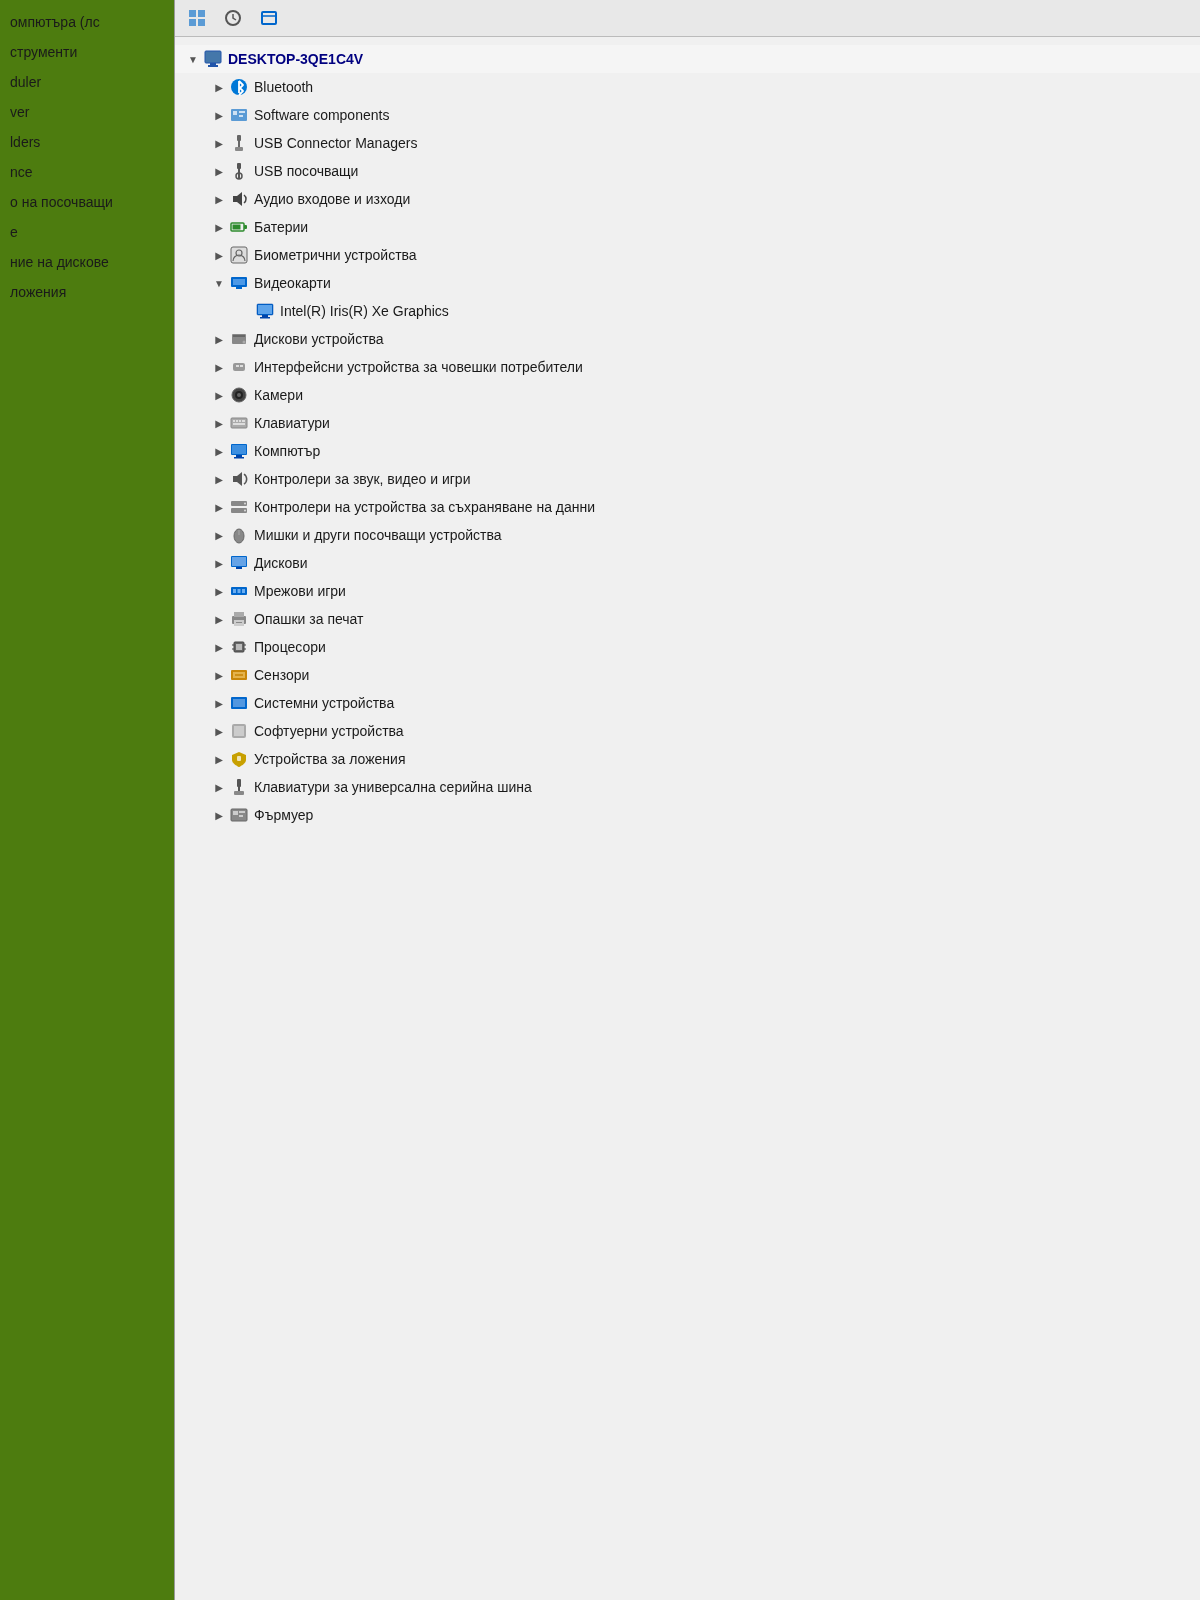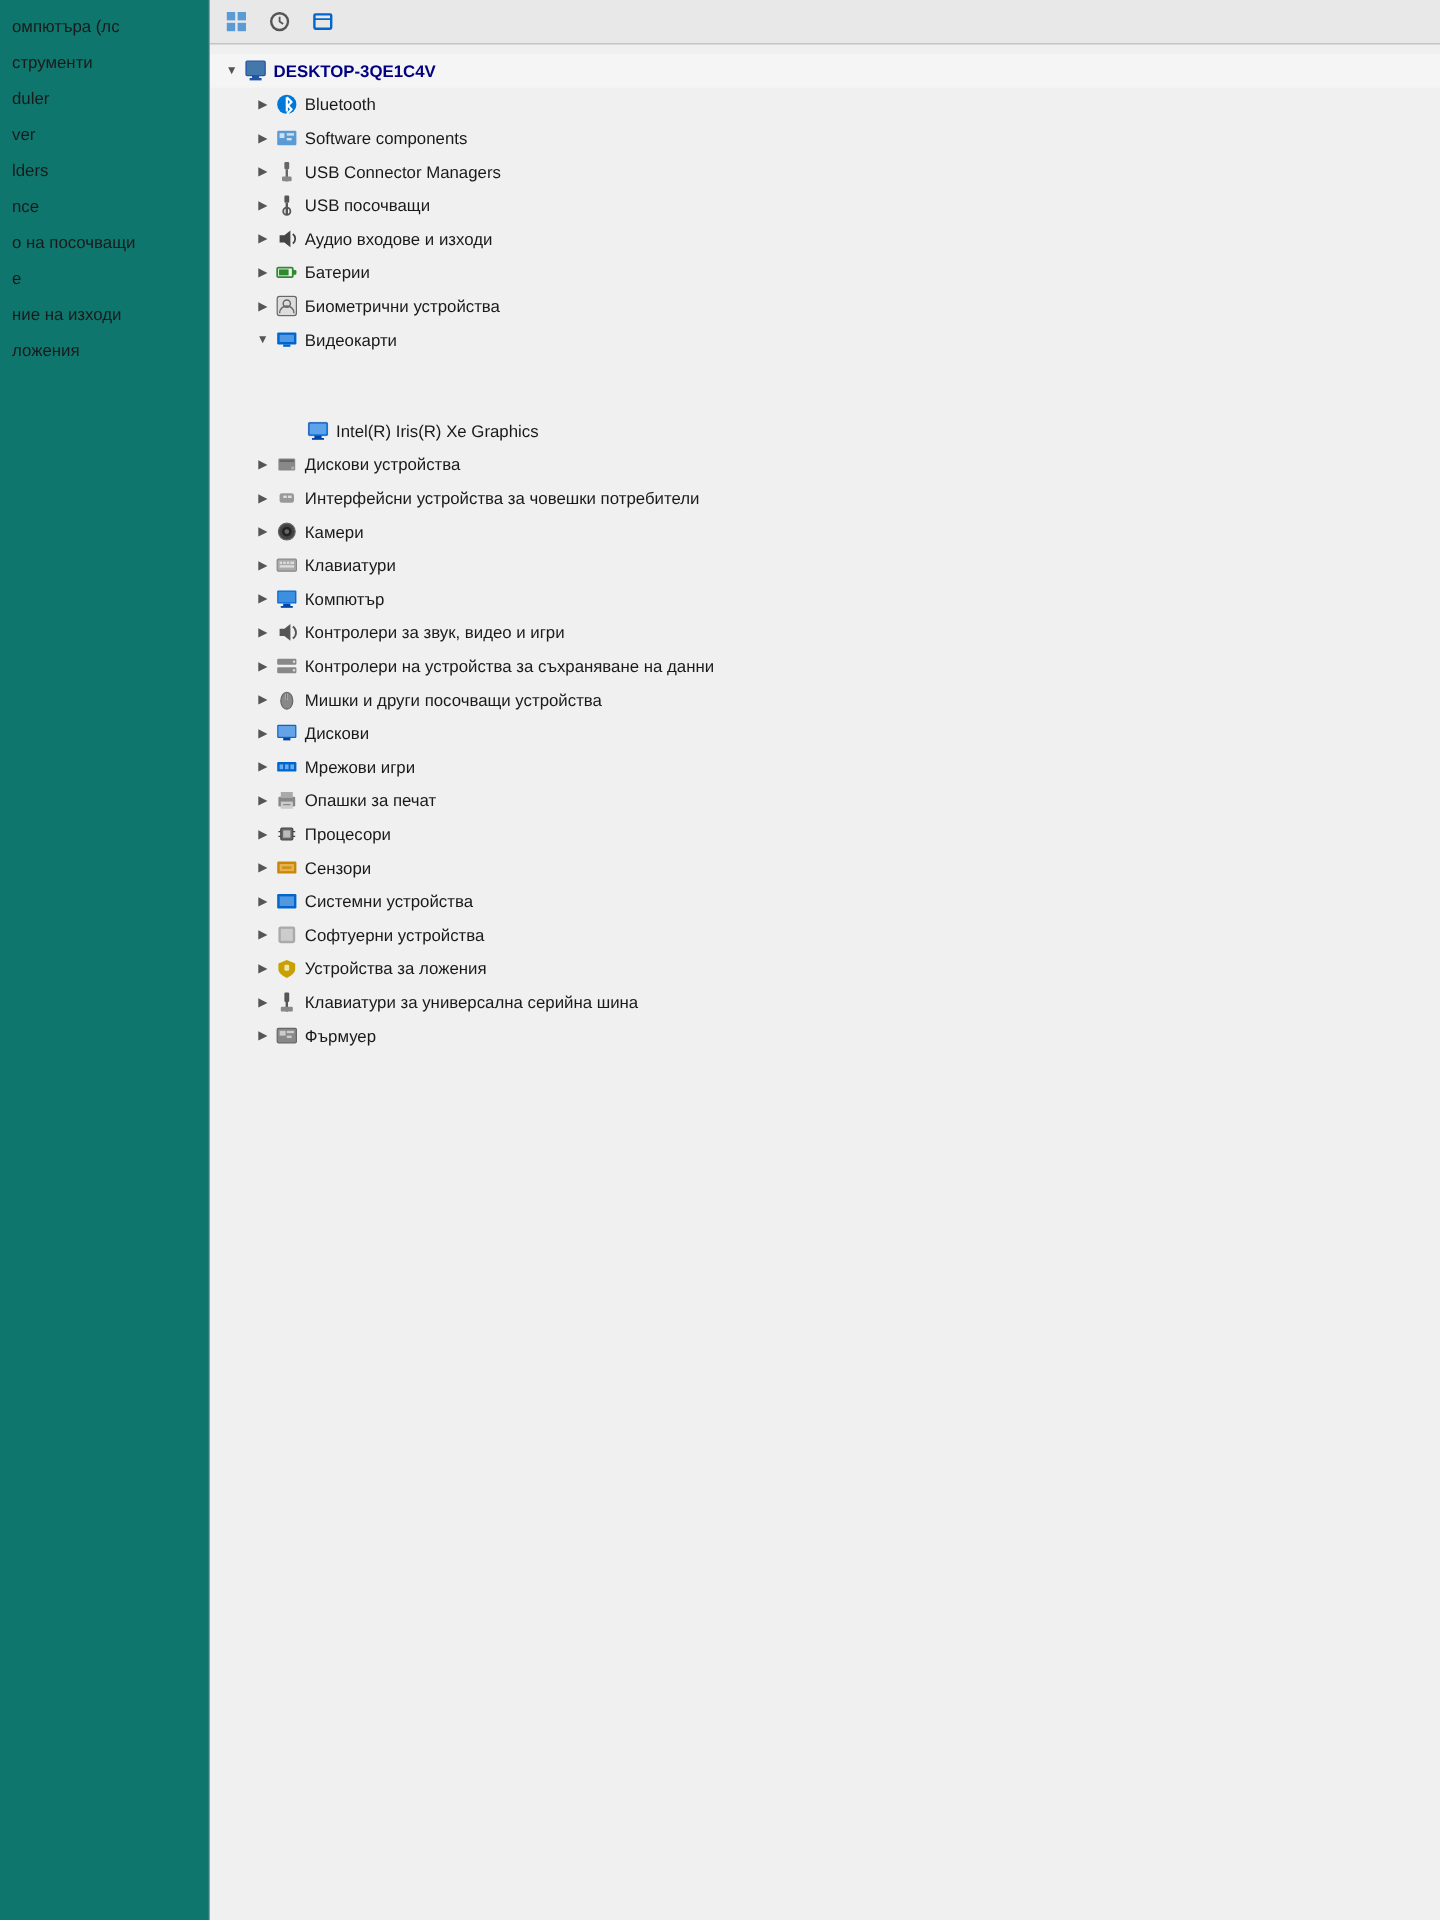--- a/index.html
+++ b/index.html
@@ -9,21 +9,21 @@
       height: 1600px;
       background: #c0c0c0;
       font-family: 'Segoe UI', Tahoma, Geneva, Verdana, sans-serif;
       font-size: 15px;
       overflow: hidden;
       display: flex;
     }
 
     .sidebar {
       width: 175px;
-      background: #0f766e;
+      background: #4d7c0f;
       border-right: 1px solid #999;
       padding: 8px 0;
       display: flex;
       flex-direction: column;
       gap: 2px;
     }
 
     .sidebar-item {
       padding: 6px 10px;
       color: #1a1a1a;
@@ -124,21 +124,21 @@
 
 <div class="sidebar">
   <div class="sidebar-item">омпютъра (лс</div>
   <div class="sidebar-item">струменти</div>
   <div class="sidebar-item">duler</div>
   <div class="sidebar-item">ver</div>
   <div class="sidebar-item">lders</div>
   <div class="sidebar-item">nce</div>
   <div class="sidebar-item">о на посочващи</div>
   <div class="sidebar-item">e</div>
-  <div class="sidebar-item">ние на изходи</div>
+  <div class="sidebar-item">ние на дискове</div>
   <div class="sidebar-item">ложения</div>
 </div>
 
 <div class="main-content">
 
   <div class="toolbar">
     <div class="toolbar-icon">
       <svg width="20" height="20" viewBox="0 0 20 20">
         <rect x="2" y="2" width="7" height="7" fill="#5b9bd5"></rect>
         <rect x="11" y="2" width="7" height="7" fill="#5b9bd5"></rect>
@@ -255,21 +255,21 @@
           <span class="expand-btn">▼</span>
           <span class="node-icon svg-icon">
             <svg width="18" height="18" viewBox="0 0 18 18">
               <rect x="1" y="3" width="16" height="10" rx="1" fill="#0066cc"></rect>
               <rect x="3" y="5" width="12" height="6" fill="#99ccff" opacity="0.5"></rect>
               <rect x="6" y="13" width="6" height="2" fill="#0066cc"></rect>
             </svg>
           </span>
           <span class="node-label">Видеокарти</span>
         </div>
-        <div class="tree-node" style="padding-left: 62px; margin-top: 48px;">
+        <div class="tree-node" style="padding-left: 62px;">
           <span class="expand-btn" style="width: 16px;"></span>
           <span class="node-icon svg-icon">
             <svg width="18" height="18" viewBox="0 0 18 18">
               <rect x="1" y="2" width="16" height="11" rx="1" fill="#0066cc" stroke="#0044aa" stroke-width="0.5"></rect>
               <rect x="2" y="3" width="14" height="9" fill="#99ccff" opacity="0.6"></rect>
               <rect x="6" y="13" width="6" height="2" fill="#0044aa"></rect>
               <rect x="4" y="15" width="10" height="1.5" fill="#0044aa"></rect>
             </svg>
           </span>
           <span class="node-label">Intel(R) Iris(R) Xe Graphics</span>

